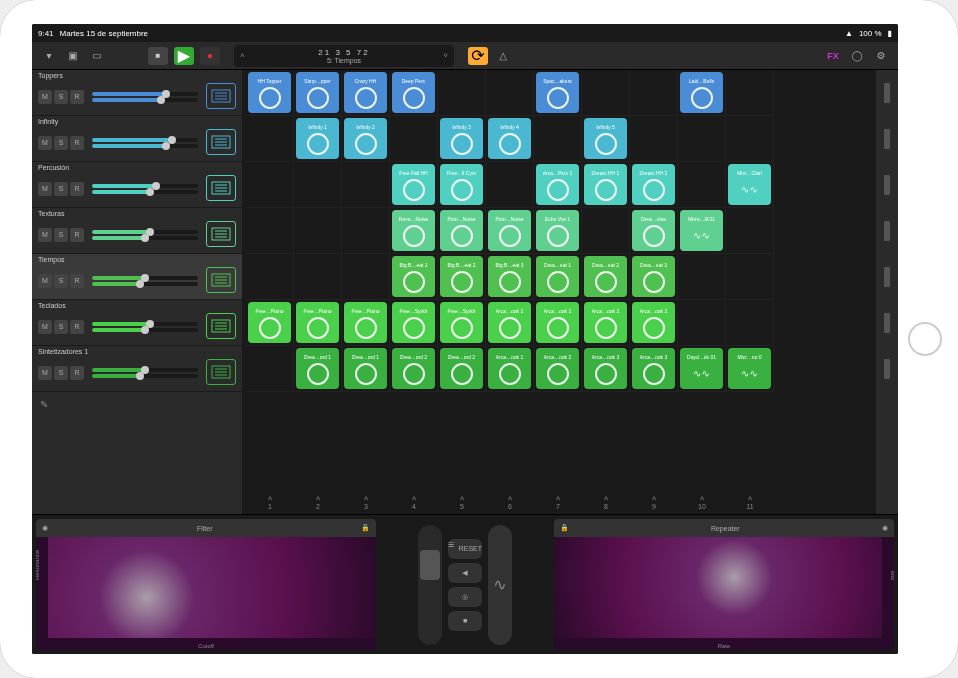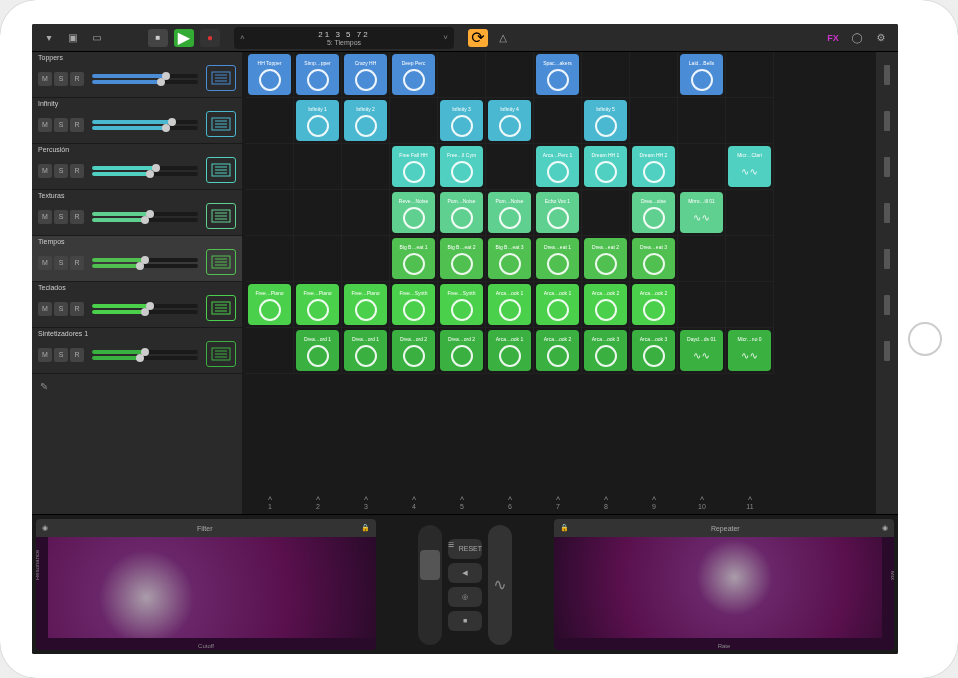--- a/index.html
+++ b/index.html
@@ -98,20 +98,31 @@
   .c-lime   { background:#4ad04a; } .ic-lime   { color:#4ad04a; }
   .c-fgreen { background:#3ab040; } .ic-fgreen { color:#3ab040; }
 </style>
 </head>
 <body>
 
 <div class="ipad-frame">
   <div class="home-btn"></div>
   <div class="screen">
 
+    <div class="statusbar">
+      <div class="left">
+        <span>9:41</span>
+        <span>Martes 15 de septiembre</span>
+      </div>
+      <div class="right">
+        <span>▲</span>
+        <span>100 %</span>
+        <span>▮</span>
+      </div>
+    </div>
 
     <div class="toolbar">
       <div class="tb-icon">▾</div>
       <div class="tb-icon">▣</div>
       <div class="tb-icon">▭</div>
       <div style="width:30px"></div>
       <div class="tb-btn tb-stop">■</div>
       <div class="tb-btn tb-play">▶</div>
       <div class="tb-btn tb-rec">●</div>
       <div class="tb-display">

